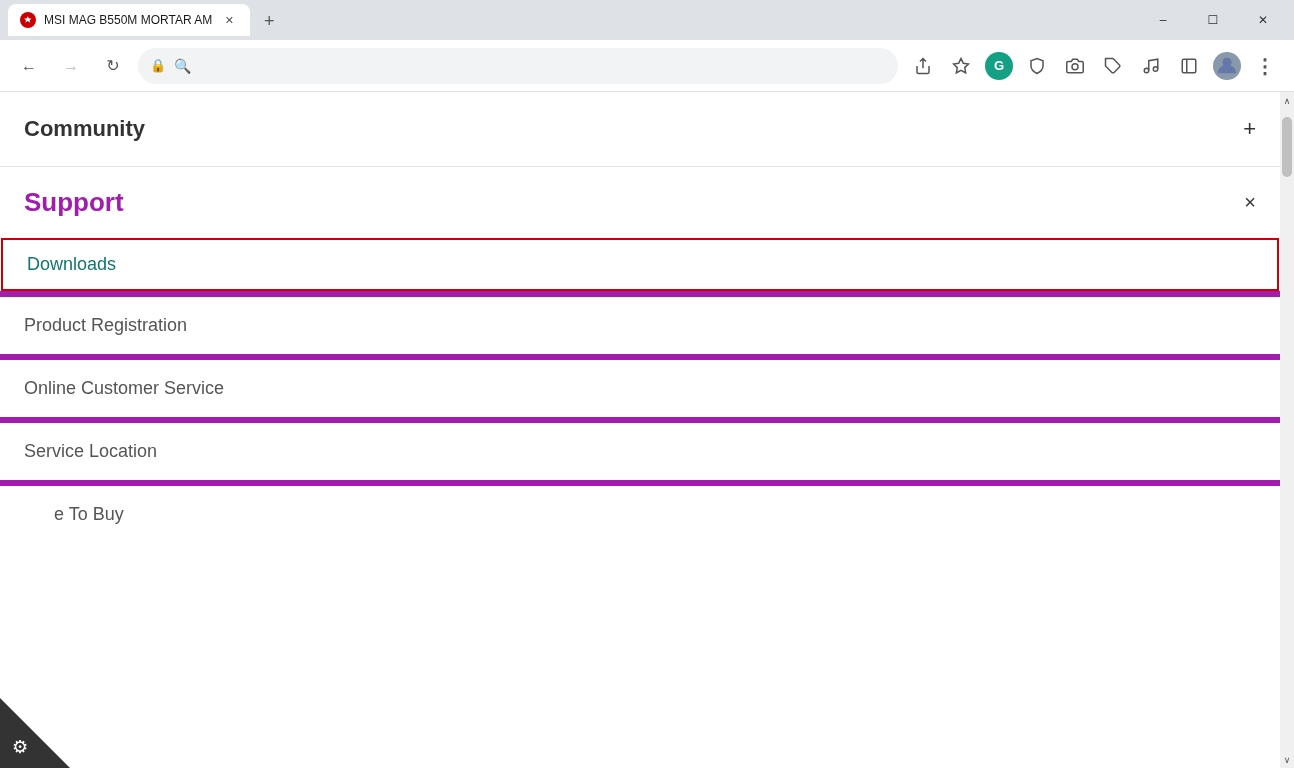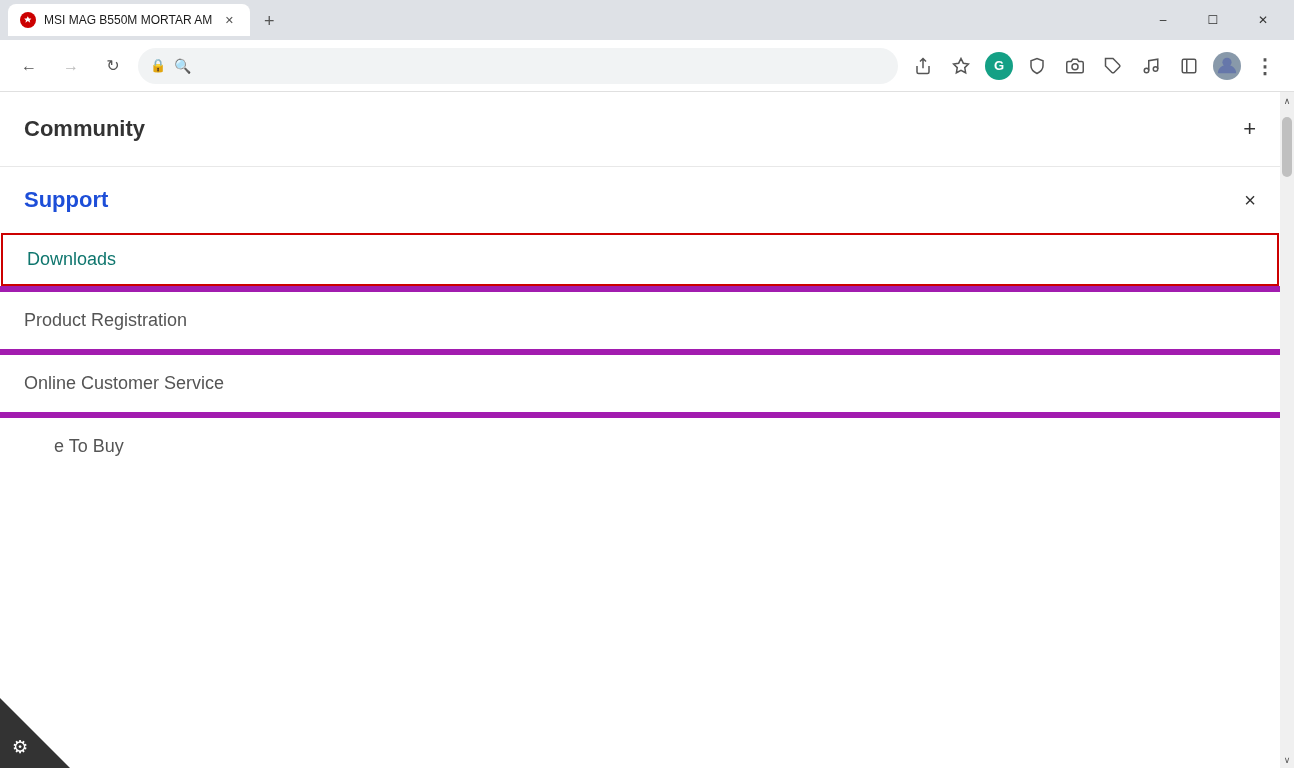--- a/index.html
+++ b/index.html
@@ -186,23 +186,23 @@
     .support-section {
       padding: 0;
     }
     .support-header {
       display: flex;
       align-items: center;
       justify-content: space-between;
       padding: 20px 24px;
     }
     .support-title {
-      font-size: 22px;
+      font-size: 26px;
       font-weight: 700;
-      color: #1d4ed8;
+      color: #a21caf;
     }
     .support-close {
       font-size: 20px;
       color: #333;
       cursor: pointer;
     }
     .menu-item {
       padding: 18px 24px;
       font-size: 18px;
       color: #555;
@@ -350,20 +350,23 @@
 
         <div class="menu-item">
           <span>Product Registration</span>
         </div>
 
 
         <div class="menu-item">
           <span>Online Customer Service</span>
         </div>
 
+        <div class="menu-item">
+          <span>Service Location</span>
+        </div>
 
         <div class="menu-item" style="padding-left:54px;">
           <span>e To Buy</span>
         </div>
 
       </div>
     </div>
 
     <div class="scrollbar-track">
       <div class="scrollbar-up">∧</div>

